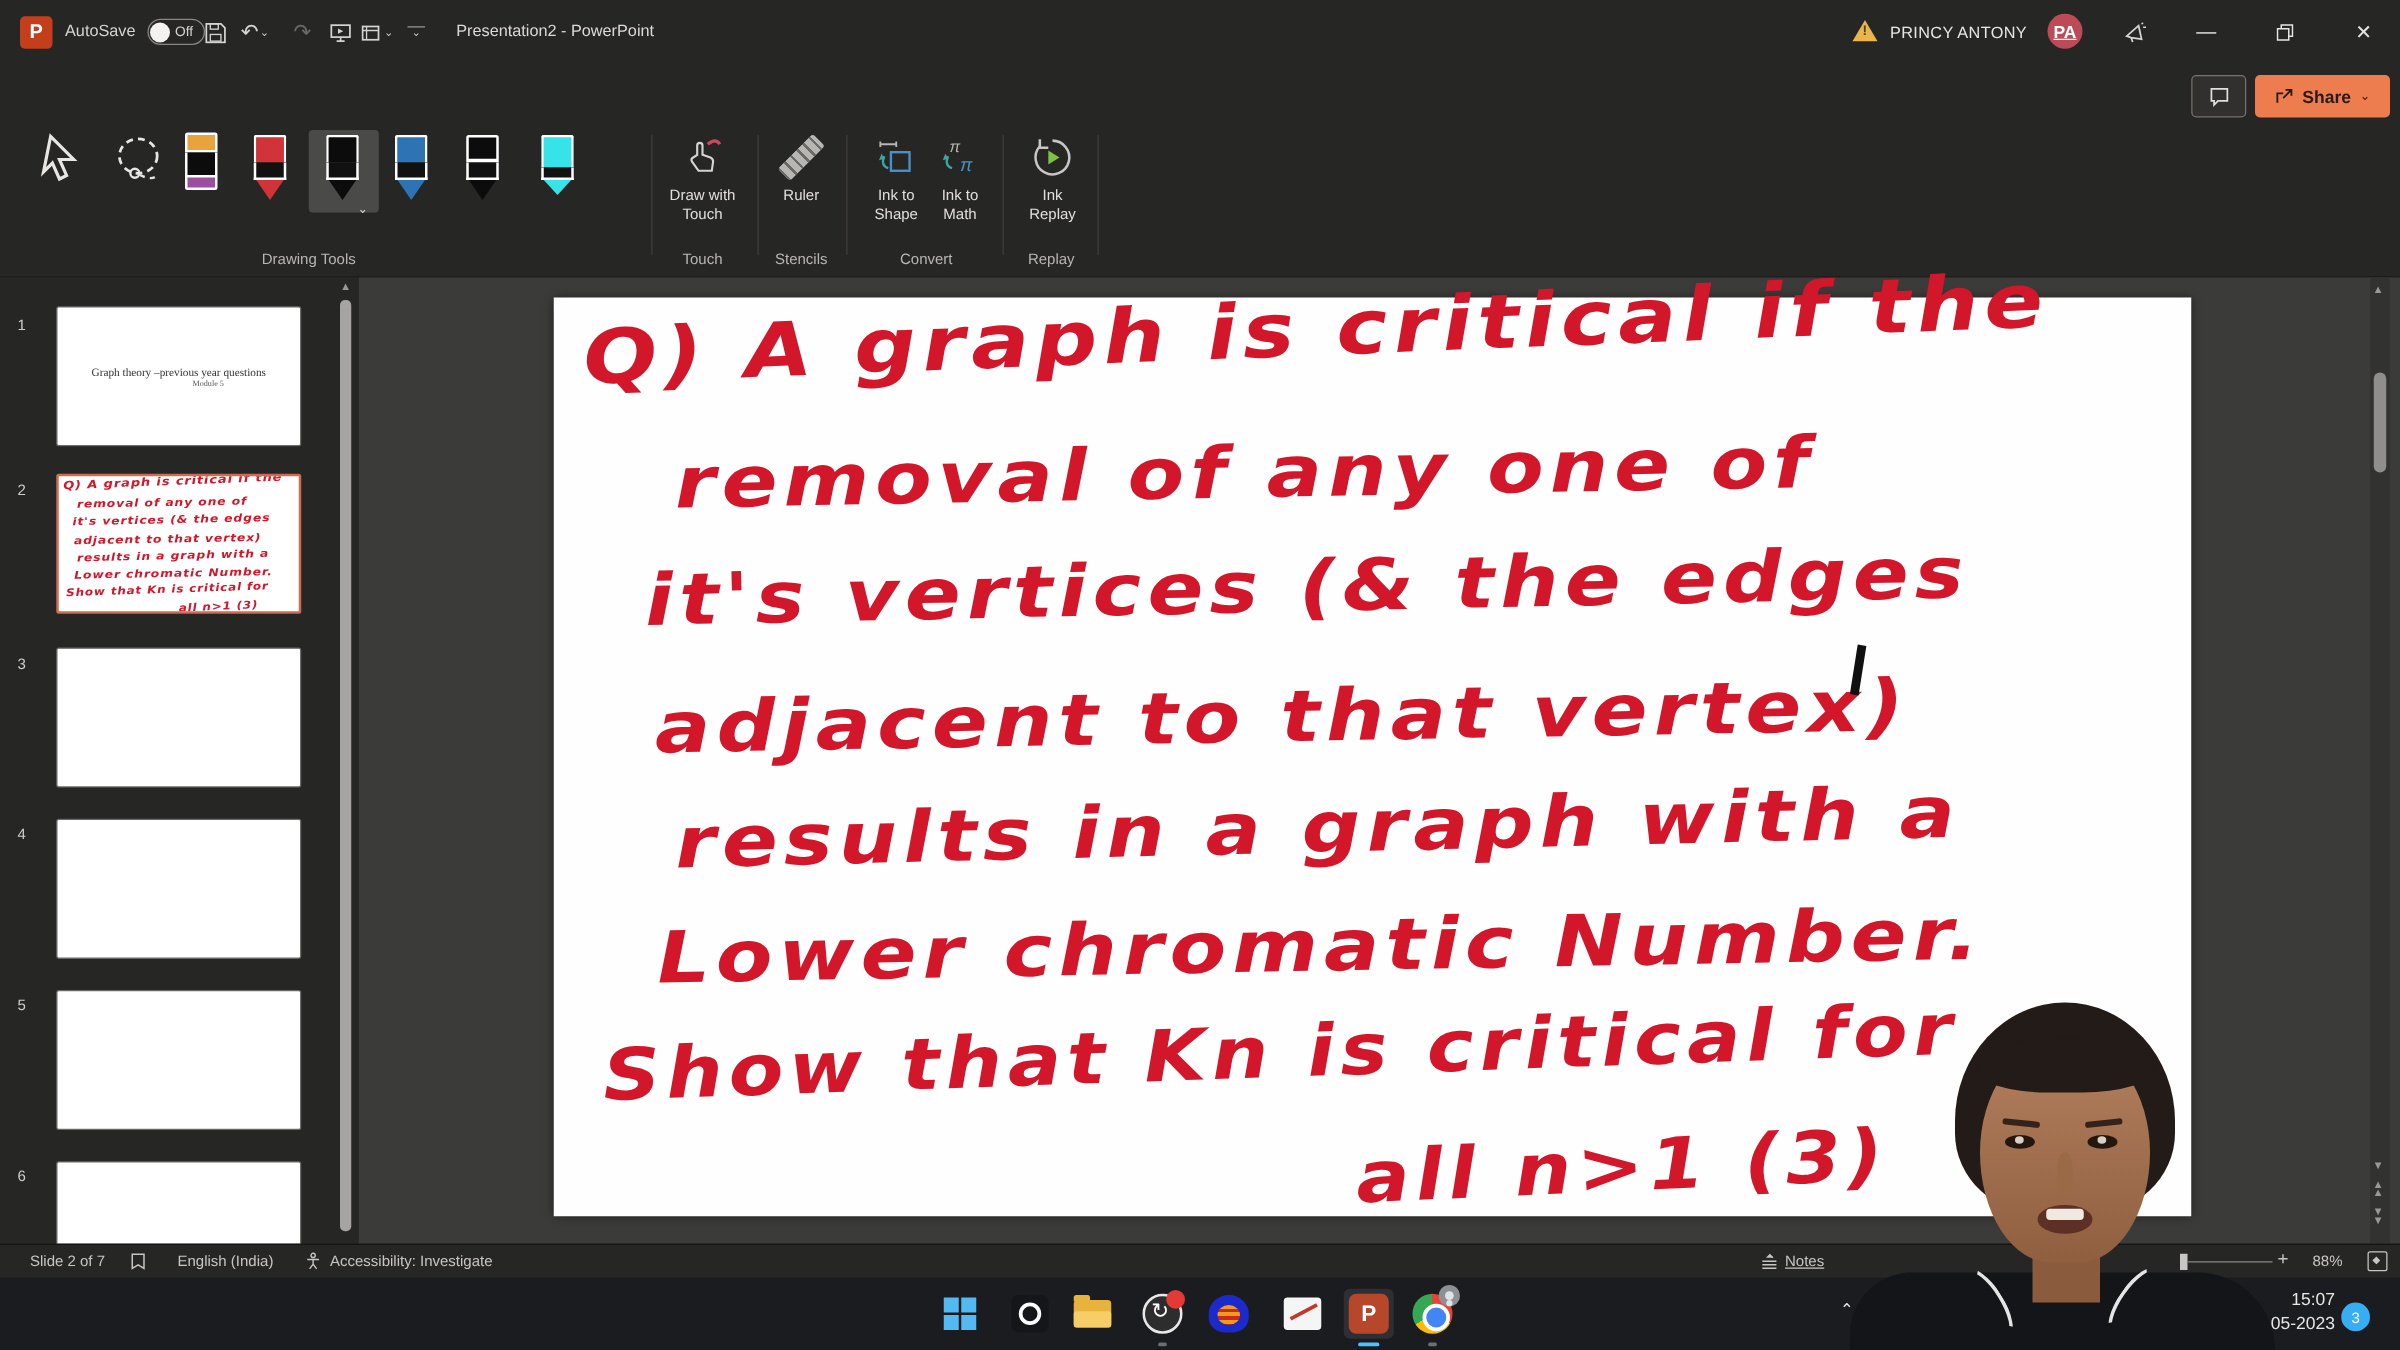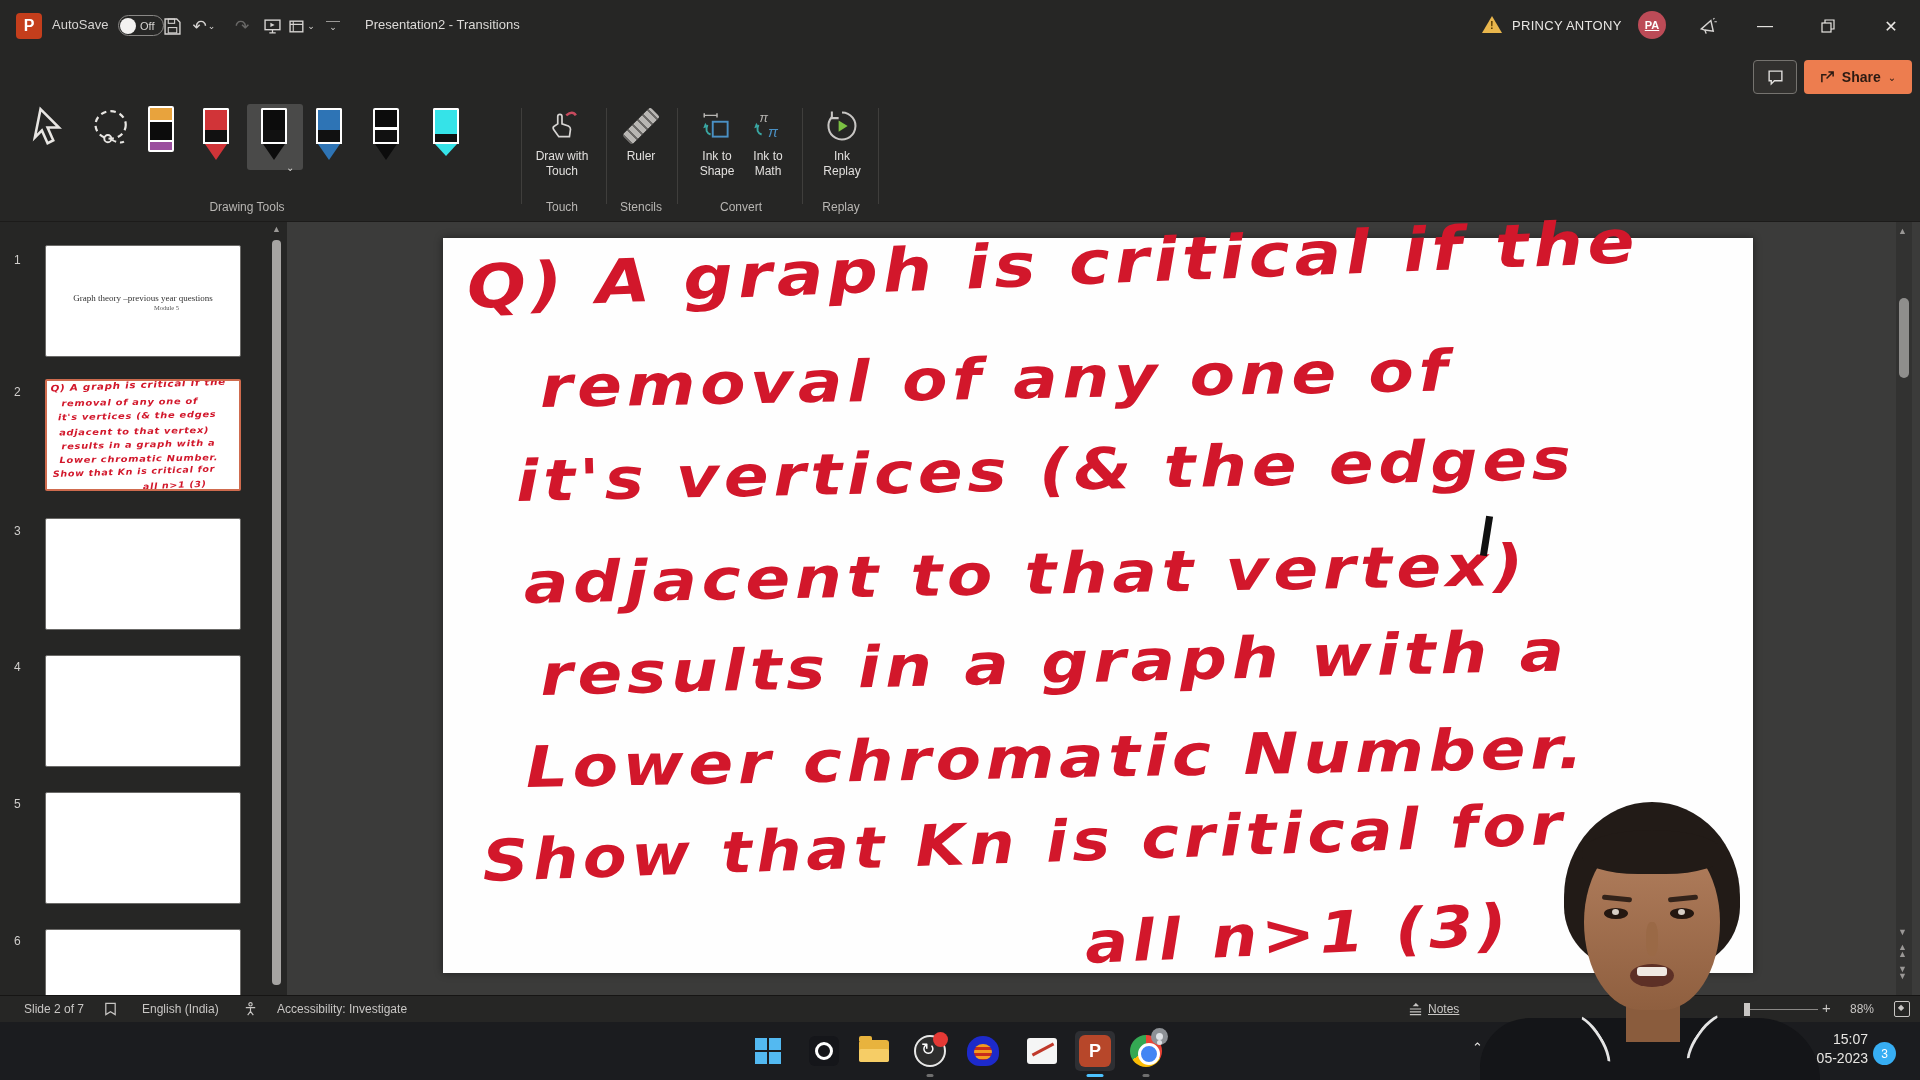--- a/index.html
+++ b/index.html
@@ -27,21 +27,21 @@
   .doc-title{left:365px;top:17px;font-size:13px;color:#dcdad8;white-space:nowrap;}
   .searchbox{left:710px;top:8px;width:502px;height:36px;background:#3a3937;border:1px solid #55534f;
              border-radius:4px;display:flex;align-items:center;padding:0 12px;gap:10px;}
   .searchbox input{background:transparent;border:none;outline:none;color:#c8c6c4;font-size:13.5px;
                    font-family:"Liberation Sans",sans-serif;width:100%;}
   .warn-tri{left:1482px;top:16px;width:0;height:0;border-left:10px solid transparent;
             border-right:10px solid transparent;border-bottom:17px solid #e9b64c;}
   .warn-tri::after{content:"!";position:absolute;left:-2px;top:3px;font-size:11px;color:#5a3c00;font-weight:bold;}
   .user-name{left:1512px;top:18px;font-size:13px;color:#e8e6e3;letter-spacing:.3px;}
   .avatar{left:1638px;top:11px;width:28px;height:28px;border-radius:50%;background:#bc4b57;color:#fff;
-          font-size:11px;display:flex;align-items:center;justify-content:center;font-weight:bold;text-decoration:underline;}
+          font-size:14px;display:flex;align-items:center;justify-content:center;font-weight:bold;text-decoration:underline;}
   .cap-btn{top:0;width:46px;height:52px;display:flex;align-items:center;justify-content:center;color:#e8e6e3;}
 
   
   .menurow{left:0;top:52px;width:1920px;height:48px;}
   .tabs{left:14px;top:0;display:flex;gap:0;height:48px;align-items:center;}
   .tab{padding:0 14px;font-size:14px;color:#dddbd9;height:48px;display:flex;align-items:center;position:relative;}
   .tab.active{color:#fff;font-weight:bold;}
   .tab.active::after{content:"";position:absolute;left:12px;right:12px;bottom:5px;height:3px;
                      border-radius:2px;background:#cd5c44;}
   .comments-btn{left:1753px;top:8px;width:44px;height:34px;border:1px solid #75736f;border-radius:4px;
@@ -204,21 +204,21 @@
     <div class="abs qat" style="left:288px;">
       <svg width="17" height="17" viewBox="0 0 16 16">
           <rect x="1" y="3" width="12" height="10" fill="none" stroke="#d6d4d2" stroke-width="1.3"></rect>
           <path d="M4 3v10M1 6h12" stroke="#d6d4d2" stroke-width="1"></path>
         </svg>
       <span class="mini-chev">⌄</span>
     </div>
     <div class="abs qat" style="left:326px;border-top:1px solid #9a9896;width:14px;height:10px;top:21px;">
         <span style="font-size:9px;">⌄</span>
       </div>
-    <div class="abs doc-title">Presentation2  -  Transitions</div>
+    <div class="abs doc-title">Presentation2  -  PowerPoint</div>
 
 
     <div class="abs warn-tri"></div>
     <div class="abs user-name">PRINCY ANTONY</div>
     <div class="abs avatar">PA</div>
     <div class="abs qat" style="left:1694px;">
       <svg width="19" height="19" viewBox="0 0 16 16">
           <path d="M2 10l8-7 2 9-7-1z" fill="none" stroke="#d6d4d2" stroke-width="1.2"></path>
           <path d="M5 11l1 3" stroke="#d6d4d2" stroke-width="1.2"></path>
           <path d="M12 2l1-1M13 4h2" stroke="#d6d4d2" stroke-width="1"></path>
@@ -443,21 +443,21 @@
           <path d="M3 2h10v12l-5-3-5 3z" fill="none" stroke="#c8c6c4" stroke-width="1.3"></path>
         </svg>
     </div>
     <div class="abs sb" style="left:142px;">English (India)</div>
     <div class="abs sb" style="left:243px;top:5px;">
       <svg width="15" height="16" viewBox="0 0 16 16">
           <circle cx="8" cy="3" r="1.8" fill="none" stroke="#c8c6c4" stroke-width="1.2"></circle>
           <path d="M3 6.5h10M8 6.5v4M8 10.5l-3 4M8 10.5l3 4" stroke="#c8c6c4" stroke-width="1.2" fill="none"></path>
         </svg>
     </div>
-    <div class="abs sb" style="left:277px;text-align:center;">Accessibility: Investigate</div>
+    <div class="abs sb" style="left:264px;text-align:center;">Accessibility: Investigate</div>
 
     <div class="abs sb" style="left:1408px;top:5px;">
       <svg width="15" height="16" viewBox="0 0 16 16">
           <path d="M8 2l3 3M2 8h12M2 11h12M2 14h12" stroke="#c8c6c4" stroke-width="1.2" fill="none"></path>
           <path d="M5 5l3-3 3 3z" fill="#c8c6c4"></path>
         </svg>
     </div>
     <div class="abs sb" style="left:1428px;text-decoration:underline;">Notes</div>
     <div class="abs zoom-handle"></div>
     <div class="abs zoom-track"></div>

